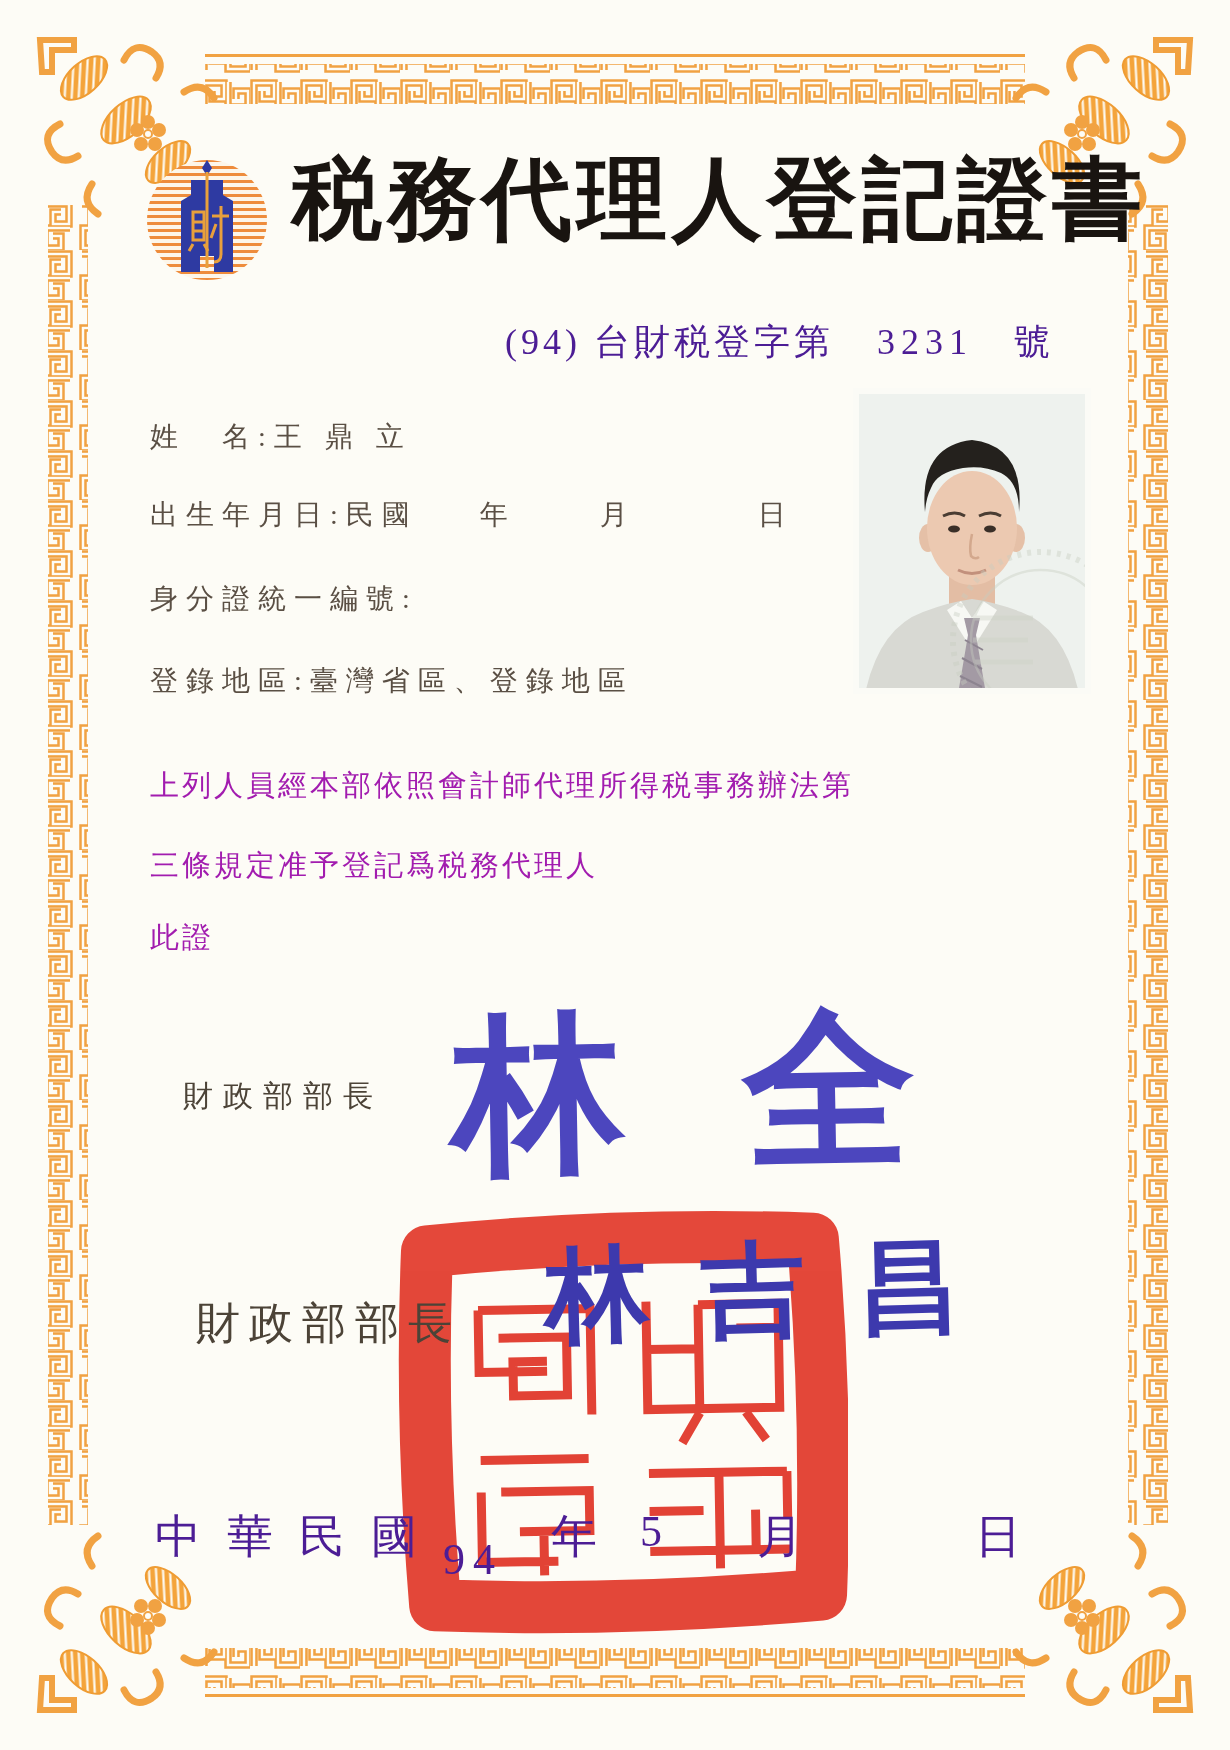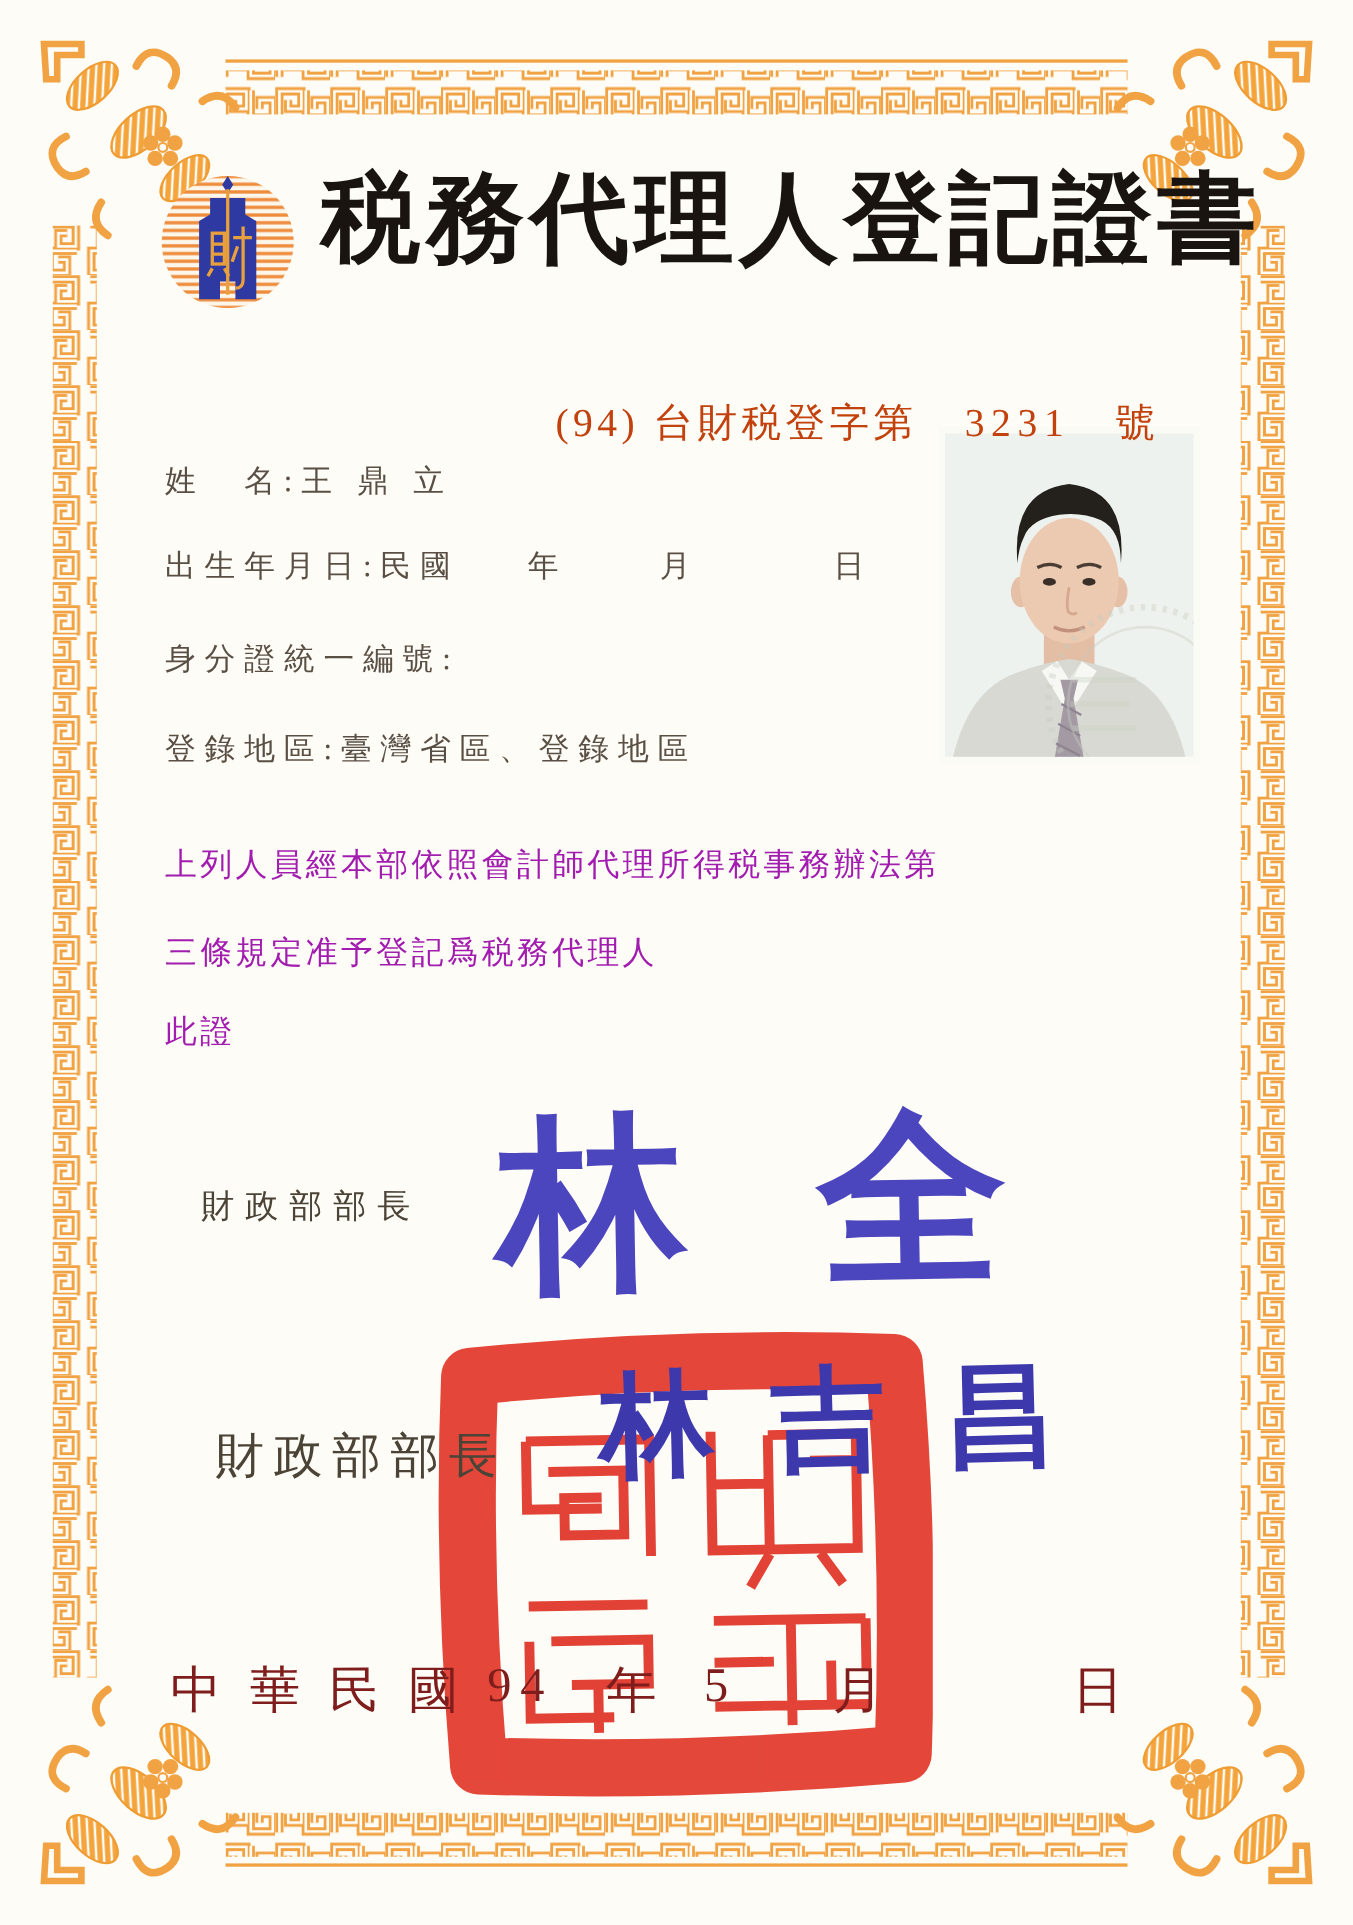--- a/index.html
+++ b/index.html
@@ -8,22 +8,22 @@
     background:#fdfcf6;
     font-family:"Liberation Serif","DejaVu Serif",serif;
   }
   .abs{position:absolute;}
   #title{
     left:292px;top:148px;width:770px;height:110px;
     font-size:90px;font-weight:700;color:#191410;
     letter-spacing:5px;line-height:104px;white-space:nowrap;z-index:3;
   }
   #certno{
-    left:505px;top:318px;font-size:36px;color:#c2410c;
-    letter-spacing:4px;white-space:nowrap;z-index:3;margin-top:42px;
+    left:505px;top:318px;font-size:36px;color:#4c1d95;
+    letter-spacing:4px;white-space:nowrap;z-index:3;
   }
   #certno .num{margin-left:30px;font-family:"Liberation Serif",serif;letter-spacing:6px;}
   #certno .suf{margin-left:28px;}
   .fieldline{font-size:28px;letter-spacing:8px;white-space:nowrap;z-index:3;color:#5a4f44;}
   #f-name{left:150px;top:418px;}
   #f-dob{left:150px;top:496px;}
   #f-dob .tok1{margin-left:62px;}
   #f-dob .tok2{margin-left:84px;}
   #f-dob .tok3{margin-left:122px;}
   #f-id{left:150px;top:580px;}
@@ -36,23 +36,23 @@
   #minister-sig{
     left:452px;top:978px;font-size:172px;font-weight:bold;color:#4c46be;
     letter-spacing:38px;white-space:nowrap;transform:rotate(-1deg);z-index:5;
     font-family:"Liberation Serif",serif;
   }
   #director-title{left:196px;top:1294px;font-size:44px;letter-spacing:9px;color:#4c4337;white-space:nowrap;z-index:4;}
   #director-sig{
     left:545px;top:1222px;font-size:104px;font-weight:bold;color:#3d39ad;
     letter-spacing:52px;white-space:nowrap;transform:rotate(-1.5deg);z-index:6;
   }
-  .datetok{top:1506px;font-size:46px;color:#7f1d1d;white-space:nowrap;z-index:5;}
+  .datetok{top:1506px;font-size:46px;color:#4c1d95;white-space:nowrap;z-index:5;}
   #d-era{left:155px;letter-spacing:26px;}
-  #d-year{left:443px;font-size:44px;letter-spacing:8px;}
+  #d-year{left:443px;font-size:44px;letter-spacing:8px;margin-top:28px;}
   #d-yu{left:551px;}
   #d-month{left:640px;font-size:44px;}
   #d-mu{left:757px;}
   #d-du{left:975px;}
   svg{display:block;}
 </style>
 </head>
 <body>
 
 <svg class="abs" style="left:0;top:0;z-index:1;" width="1230" height="1750" viewBox="0 0 1230 1750">

